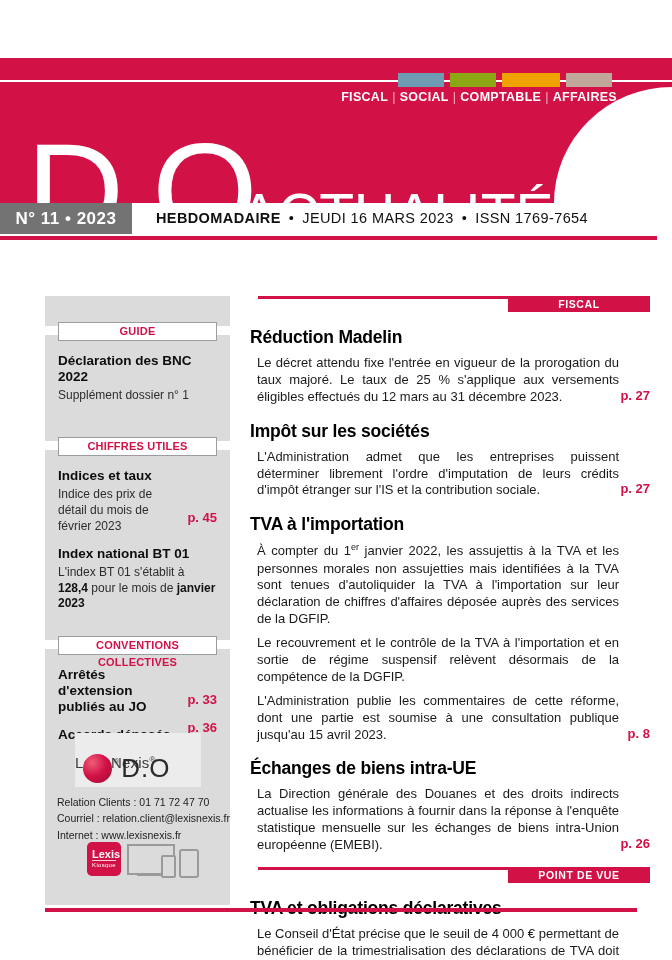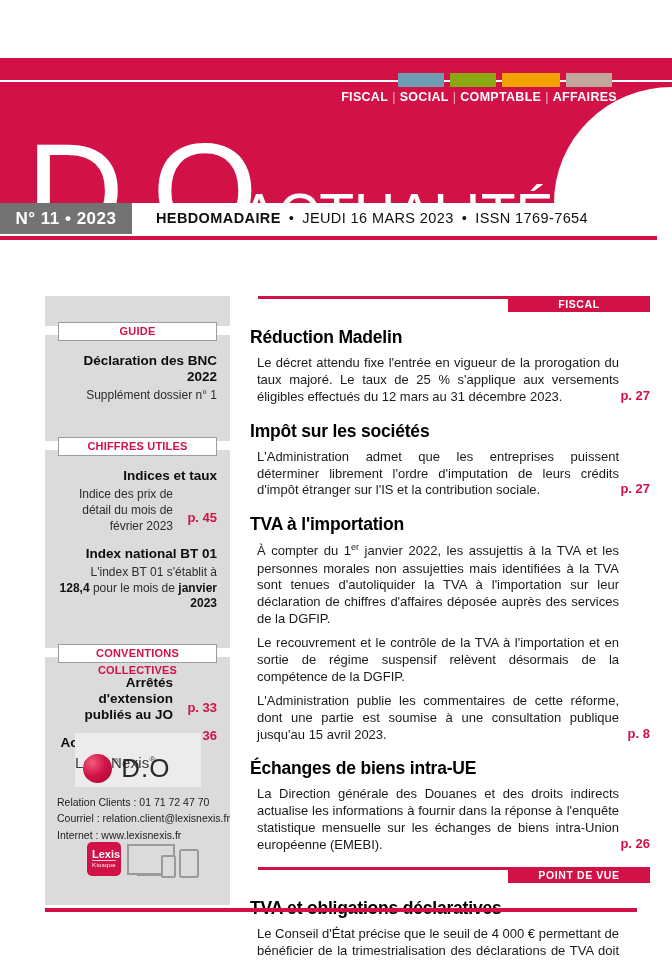--- a/index.html
+++ b/index.html
@@ -37,22 +37,22 @@
 
   
   .sidebar{left:45px;top:296px;width:185px;height:609px;background:#dbdbdb;}
   .s-header{position:relative;margin:0 13px;background:#fff;border:1px solid #9d9d9d;height:17px;
     line-height:17px;text-align:center;color:#d21147;font-size:11px;font-weight:bold;letter-spacing:.2px;}
   .s-header::before,.s-header::after{content:"";position:absolute;top:3px;width:13px;height:9px;background:#fff;}
   .s-header::before{left:-14px;}
   .s-header::after{right:-14px;}
   .s-h1{margin-top:26px;}
   .s-h2{margin-top:34px;}
-  .s-h3{margin-top:32px;}
-  .s-items{padding:0 13px;text-align:right;}
+  .s-h3{margin-top:24px;}
+  .s-items{padding:0 13px;}
   .s-item{margin-top:12px;}
   .s-title{font-size:13.5px;font-weight:bold;color:#0d0d0d;line-height:1.18;}
   .s-desc{position:relative;margin-top:3px;font-size:12px;color:#2d2d2d;line-height:1.3;}
   .s-desc.with-page{padding-right:44px;}
   .s-title.with-page{position:relative;padding-right:44px;}
   .s-page{position:absolute;right:0;bottom:7px;color:#d21147;font-weight:bold;font-size:13px;}
   .s-bold{font-weight:bold;color:#111;}
 
   .lexis-box{left:30px;top:437px;width:126px;height:54px;background:#ececec;}
   .lexis-name{padding:21px 10px 0 0;font-size:15px;color:#3a3a3a;letter-spacing:.2px;}

